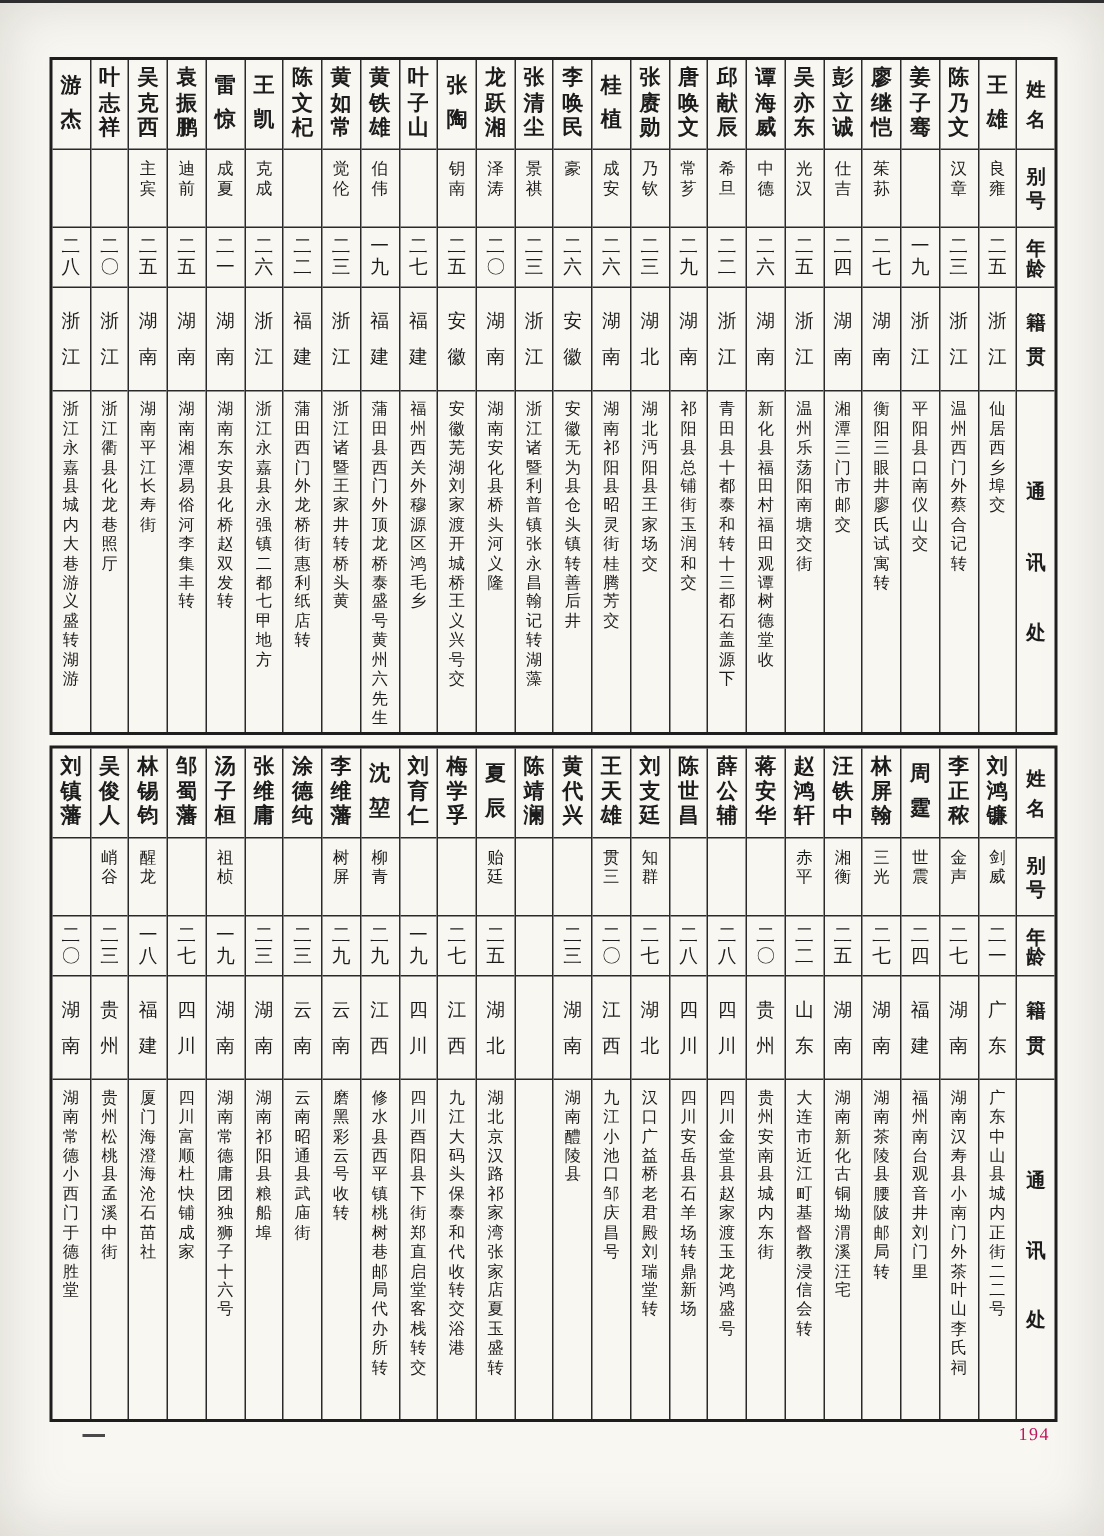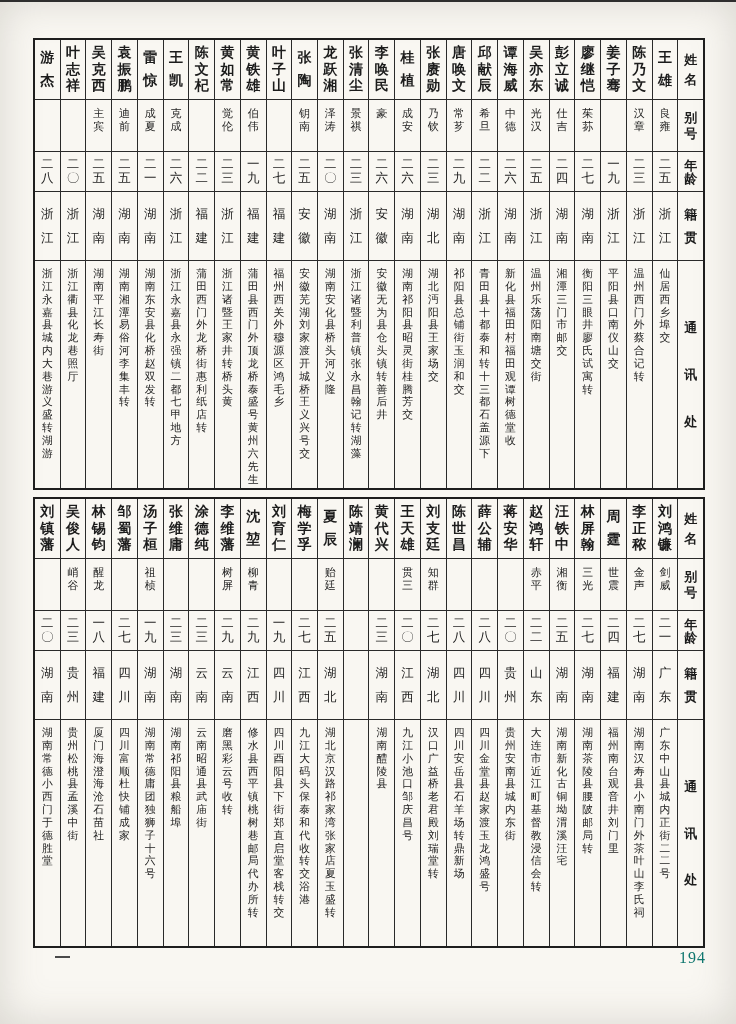--- a/index.html
+++ b/index.html
@@ -32,21 +32,21 @@
   .r-native { height:69px; }
   .r-addr   { flex:1 1 auto; }
   .c-name   { justify-content:space-evenly; padding:3px 0; font-weight:bold; font-size:14px; line-height:1; }
   .c-byname { justify-content:flex-start; padding-top:8px; font-size:11px; line-height:1.05; gap:1px; }
   .c-age    { justify-content:center; font-size:12.5px; line-height:1.05; gap:1px; }
   .c-native { justify-content:space-evenly; padding:5px 0; font-size:12.5px; line-height:1; }
   .c-addr   { justify-content:flex-start; padding-top:7px; font-size:10.8px; line-height:1.08; gap:1.2px; }
   .h2       { justify-content:space-evenly; padding:7px 0; font-size:13px; font-weight:bold; line-height:1; }
   .h-addr   { justify-content:space-evenly; padding:26px 0; font-size:13px; font-weight:bold; line-height:1; }
   .stray-mark { position:absolute; left:55px; top:956px; width:15px; height:2px; background:#4a4a4a; }
-  .page-number { position:absolute; left:679px; top:949px; font-size:16px; letter-spacing:1px; color:#0f766e; }
+  .page-number { position:absolute; left:679px; top:949px; font-size:12px; letter-spacing:1px; color:#be185d; }
 </style>
 </head>
 <body>
 
 <div class="page">
   <div class="scan-topline"></div>
   <div class="table-grid" id="table-top">
       <div class="col">
         <div class="cell r-name h2">
           <i>姓</i>

